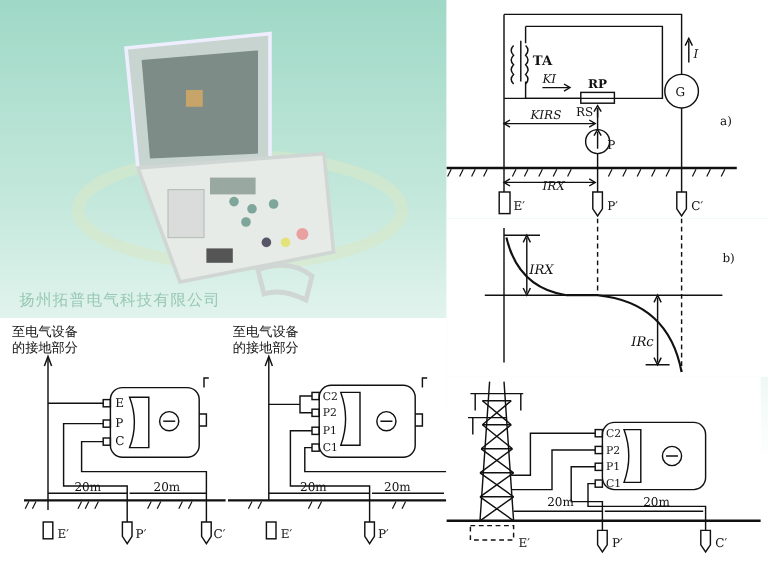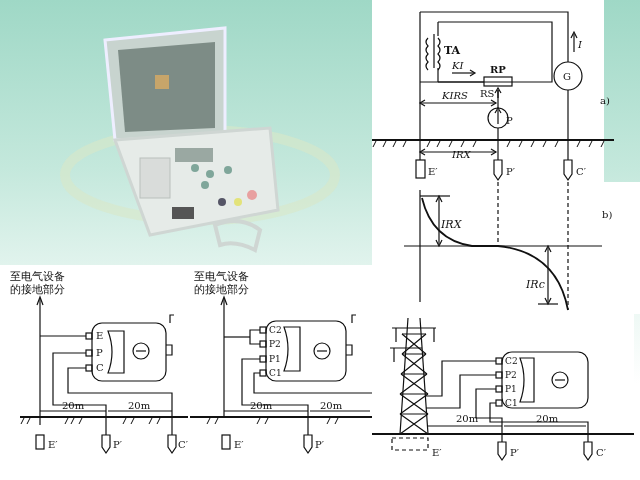--- a/index.html
+++ b/index.html
@@ -28,23 +28,24 @@
     <circle cx="195" cy="168" r="4" fill="#7fa69a"></circle>
       <circle cx="210" cy="174" r="4" fill="#7fa69a"></circle>
     <circle cx="228" cy="170" r="4" fill="#7fa69a"></circle>
       <circle cx="205" cy="185" r="4" fill="#7fa69a"></circle>
     <circle cx="222" cy="202" r="4" fill="#556"></circle>
       <circle cx="238" cy="202" r="4" fill="#e3e37a"></circle>
     <circle cx="252" cy="195" r="5" fill="#e8a0a0"></circle>
     <rect x="172" y="207" width="22" height="12" fill="#555"></rect>
     <path d="M215 225 q25 -10 45 5 l-5 20 q-20 -10 -35 -5z" fill="none" stroke="#cfd6d3" stroke-width="4"></path>
   </svg>
-</div>
-
-<div class="panel" style="left:372px;top:0;width:232px;height:182px;">
+  <div class="company">扬州拓普电气科技有限公司</div>
+</div>
+
+<div class="panel" style="left:372px;top:0;width:268px;height:182px;">
   <svg width="268" height="182">
     <g stroke="#111" fill="none" stroke-width="1.2">
       <path d="M48 12 H196 V62"></path>
       <path d="M66 22 H180 V82 H66"></path>
       <path d="M48 12 V140"></path>
       <path d="M48 82 H112"></path>
       <path d="M56 38 q-4 4 0 8 q-4 4 0 8 q-4 4 0 8 q-4 4 0 8"></path>
       <line x1="62" y1="34" x2="62" y2="68"></line>
       <path d="M66 38 q4 4 0 8 q4 4 0 8 q4 4 0 8 q4 4 0 8"></path>
       <path d="M66 22 V36"></path>

